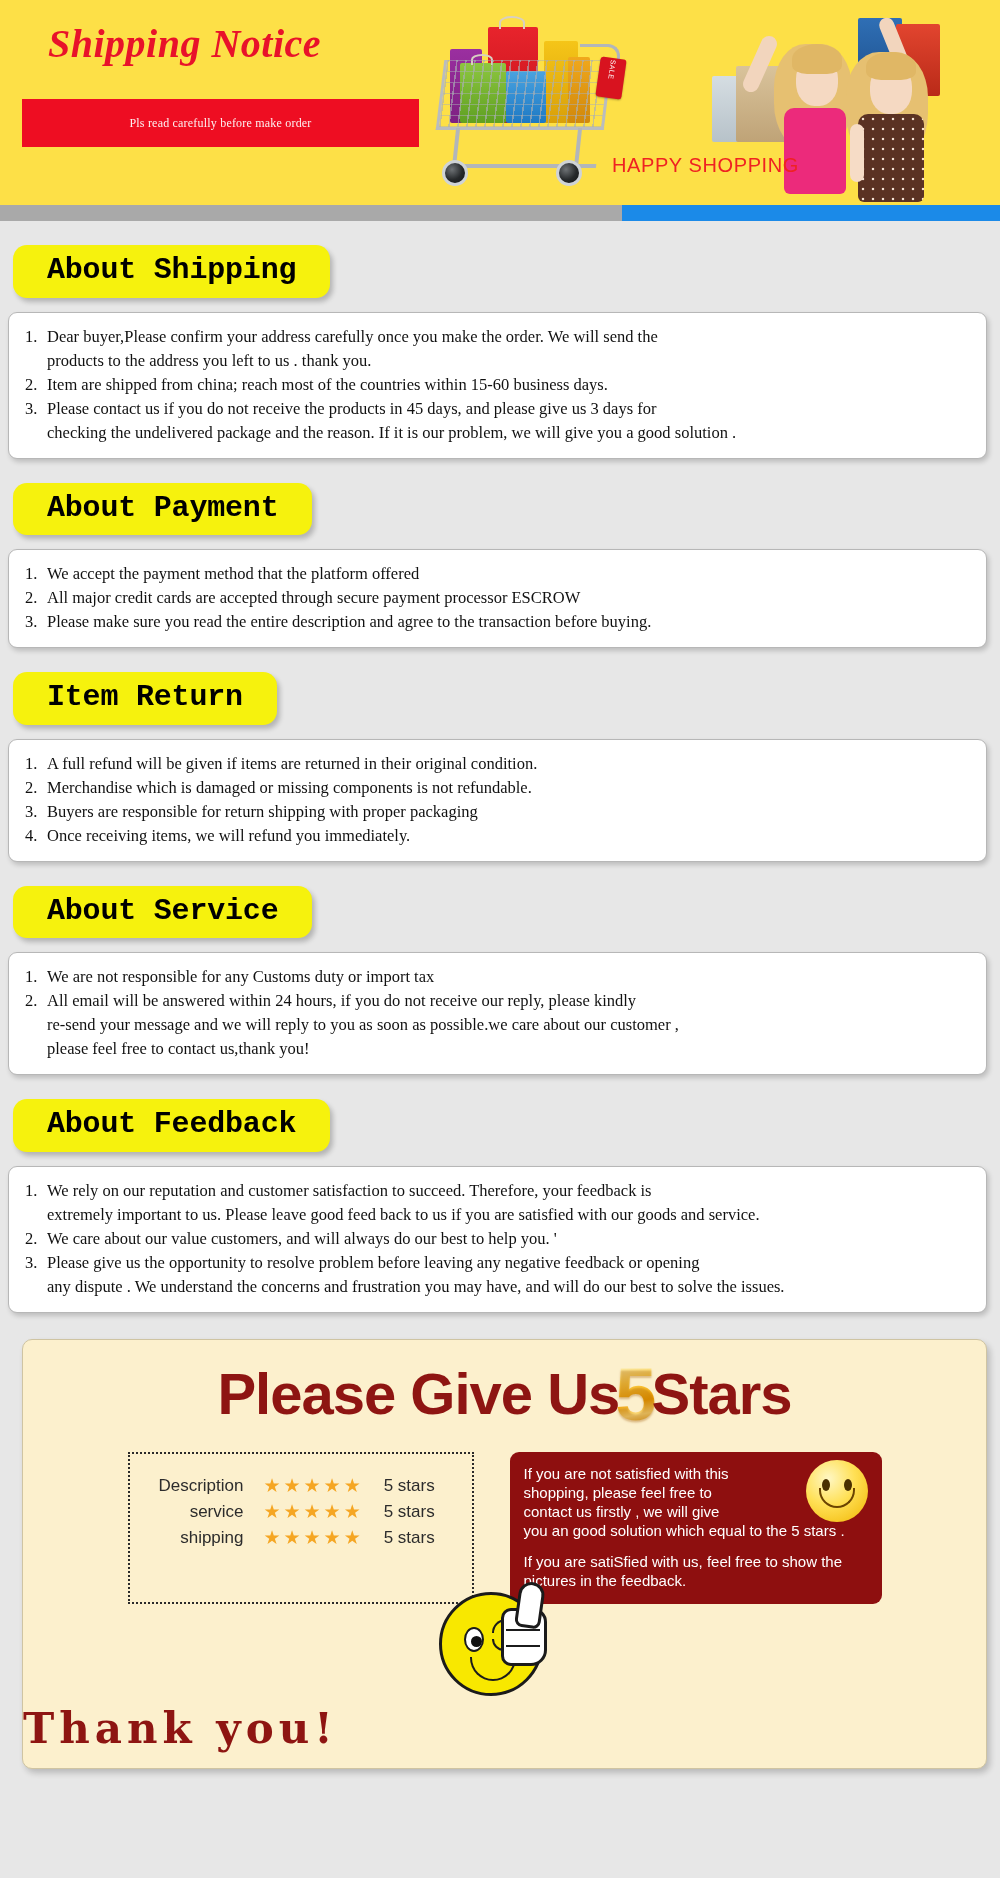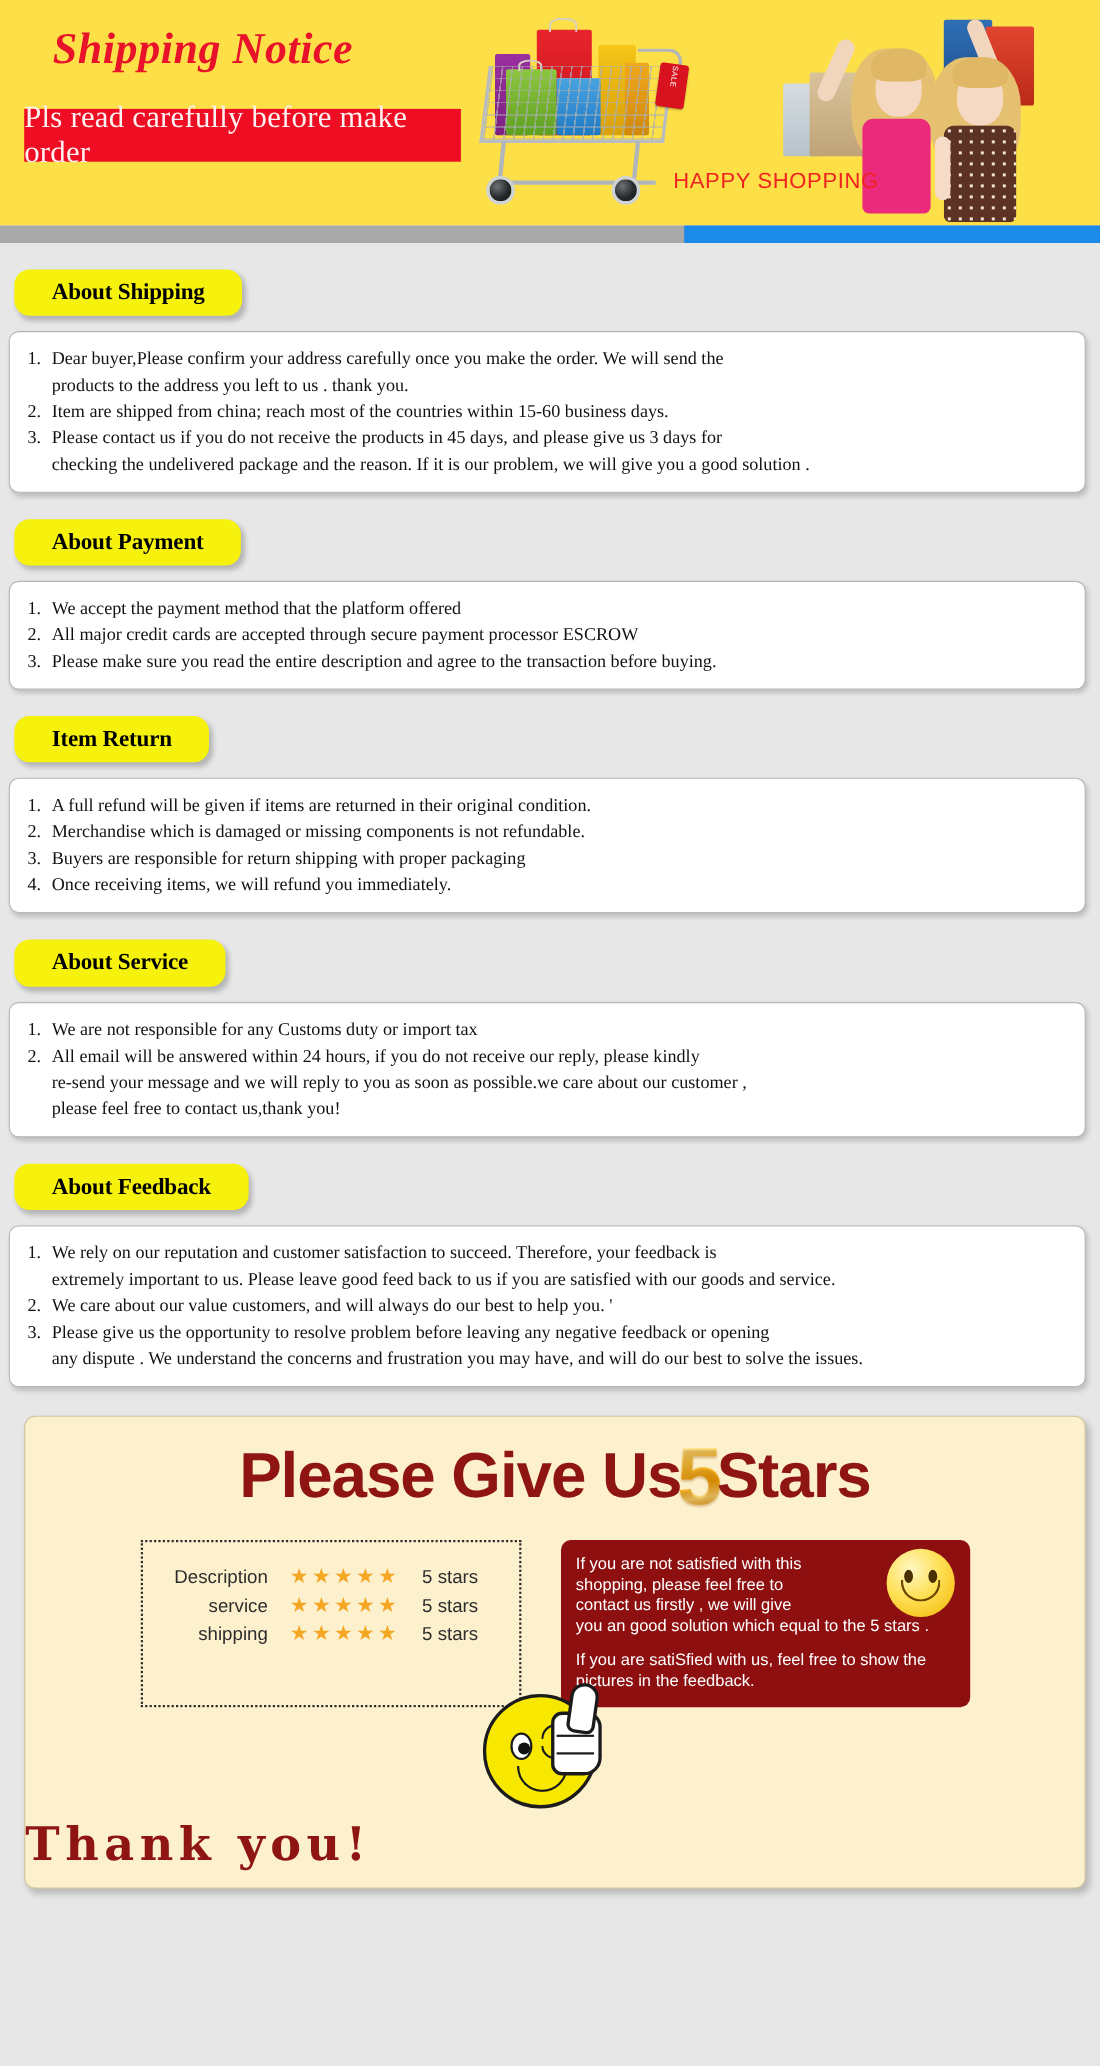--- a/index.html
+++ b/index.html
@@ -39,21 +39,21 @@
     top: 99px;
     width: 397px;
     height: 48px;
     background: #ee0d22;
     display: flex;
     align-items: center;
     justify-content: center;
   }
   .banner-ribbon span {
     font-family: "Liberation Serif", serif;
-    font-size: 28px;
+    font-size: 12px;
     color: #fdf1f1;
     letter-spacing: 0.2px;
   }
 
   .happy-shopping {
     position: absolute;
     left: 612px;
     top: 154px;
     font-size: 20px;
     color: #ef2222;
@@ -164,23 +164,23 @@
 
   .sec-head {
     display: inline-block;
     background: #f6f20d;
     border-radius: 14px;
     padding: 8px 34px 10px 34px;
     margin: 24px 0 0 13px;
     box-shadow: 3px 4px 5px rgba(0,0,0,.22);
   }
   .sec-head span {
-    font-family: Liberation Serif, serif;
+    font-family: Liberation Mono, monospace;
     font-weight: bold;
-    font-size: 21px;
+    font-size: 30px;
     color: #000;
     letter-spacing: -0.2px;
     line-height: 1.15;
   }
 
   .sec-body {
     margin: 14px 13px 0 8px;
     background: #fff;
     border: 1px solid #b7b7b7;
     border-radius: 9px;

